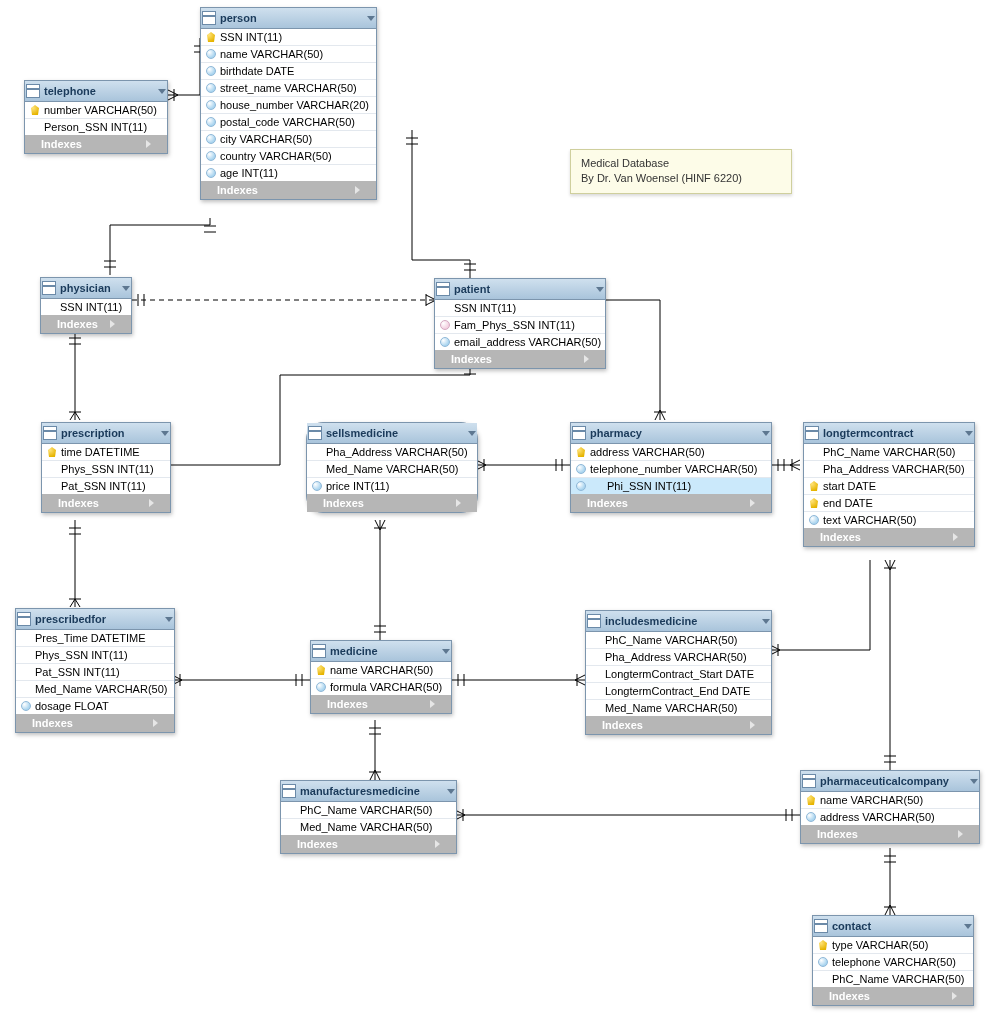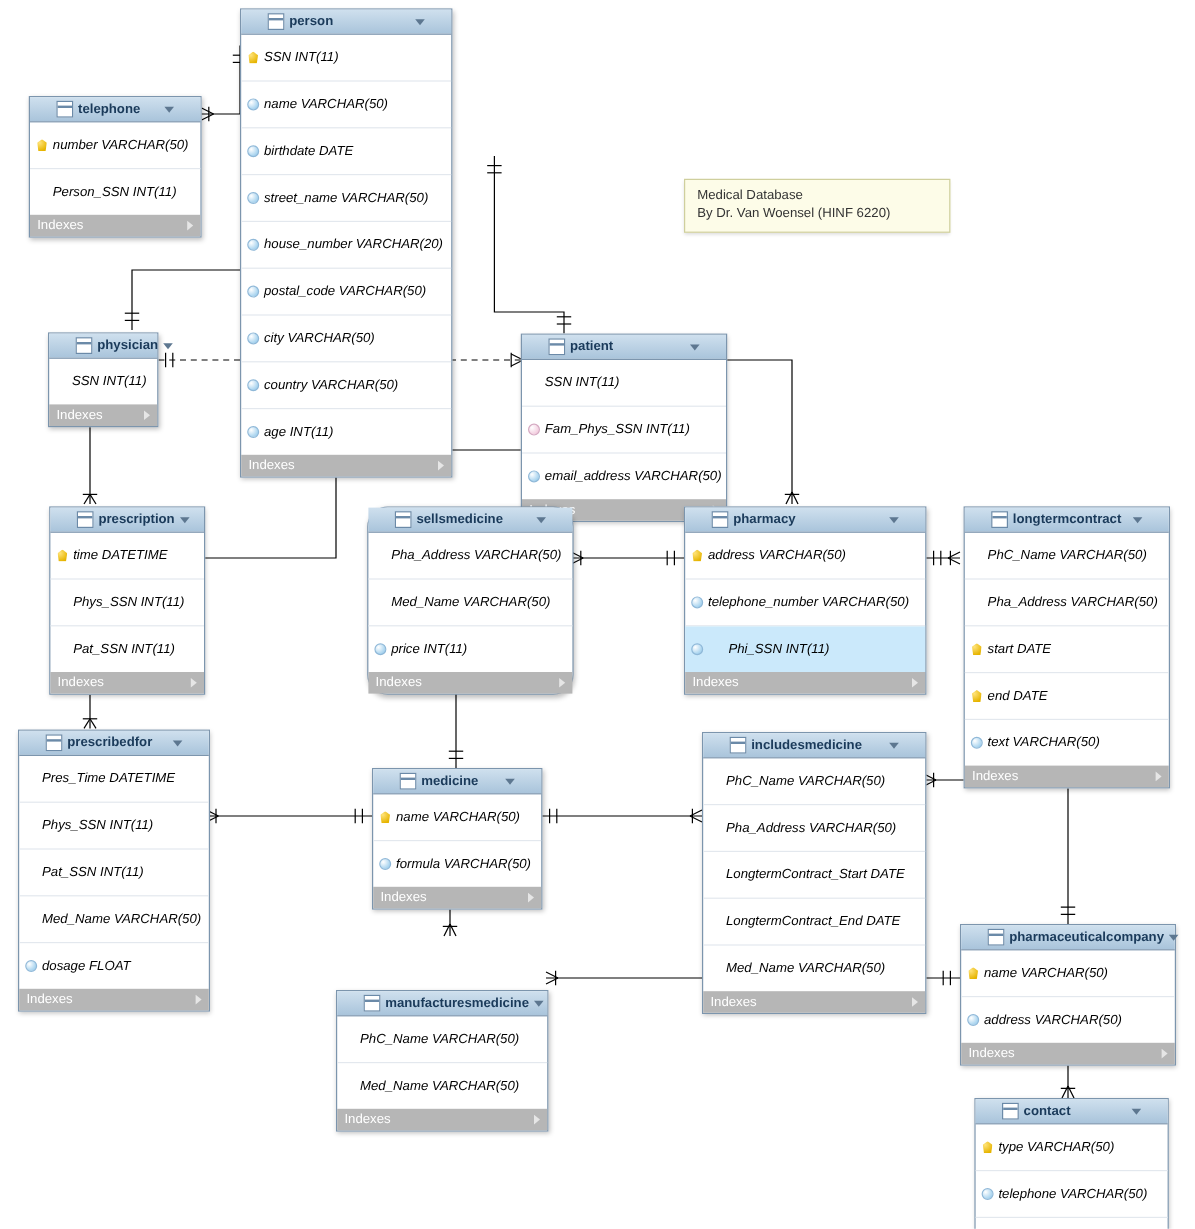--- a/index.html
+++ b/index.html
@@ -31,21 +31,21 @@
     background: #fff;
     border: 1px solid #7c95ad;
     box-shadow: 1px 2px 4px rgba(0,0,0,0.25);
     font-size: 11px;
   }
   .entity .title {
     background: linear-gradient(#cfe0ee,#a9c4db);
     border-bottom: 1px solid #7c95ad;
     font-weight: bold;
     color: #1a3a5a;
-    padding: 3px 22px;
+    padding: 3px 1px;
     display: flex;
     align-items: center;
     gap: 4px;
   }
   .entity .title .tbl-icon {
     width: 12px; height: 12px;
     background: #fff; border:1px solid #6b8aa8;
     position: relative;
     flex-shrink: 0;
   }
@@ -59,24 +59,23 @@
     width:0;height:0;
     border-left:4px solid transparent;
     border-right:4px solid transparent;
     border-top:5px solid #5d7790;
   }
   .entity .rows { }
   .entity .row {
     display: flex;
     align-items: center;
     gap: 4px;
-    padding: 13px 5px;
+    padding: 2px 5px;
     border-bottom: 1px solid #e3e8ee;
     white-space: nowrap;
-    font-style: italic;
   }
   .entity .row.highlight {
     background: #cbe9fb;
     gap: 21px;
   }
   .entity .row:last-child { border-bottom:none; }
   .ico-pk, .ico-attr, .ico-optional, .ico-blank {
     width: 10px; height:10px; flex-shrink:0; display:inline-block;
   }
   .ico-pk {
@@ -92,22 +91,22 @@
   .ico-optional {
     border:1px solid #d4a8c1;
     border-radius:50%;
     width:8px; height:8px;
     background: radial-gradient(circle at 30% 30%, #fff, #f3cfe0 70%);
   }
   .ico-blank { }
   .entity .index-row {
     background: #b6b6b6;
     color:#fff;
-    font-weight:normal;
-    padding: 3px 6px;
+    font-weight:bold;
+    padding: 3px 16px;
     display:flex;
     align-items:center;
   }
   .entity .index-row .tri {
     margin-left:auto;
     width:0;height:0;
     border-top:4px solid transparent;
     border-bottom:4px solid transparent;
     border-left:5px solid #e6e6e6;
   }
@@ -557,21 +556,21 @@
         <div class="row">
           <span class="ico-blank"></span>
           <span>Med_Name VARCHAR(50)</span>
         </div>
       </div>
       <div class="index-row">
         <span>Indexes</span>
         <span class="tri"></span>
       </div>
     </div>
-  <div class="entity" style="left:280px; top:780px; width:175px;margin-top:45px;">
+  <div class="entity" style="left:280px; top:780px; width:175px;">
       <div class="title">
         <span class="tbl-icon"></span>
         <span>manufacturesmedicine</span>
         <span class="caret"></span>
       </div>
       <div class="rows">
         <div class="row">
           <span class="ico-blank"></span>
           <span>PhC_Name VARCHAR(50)</span>
         </div>

